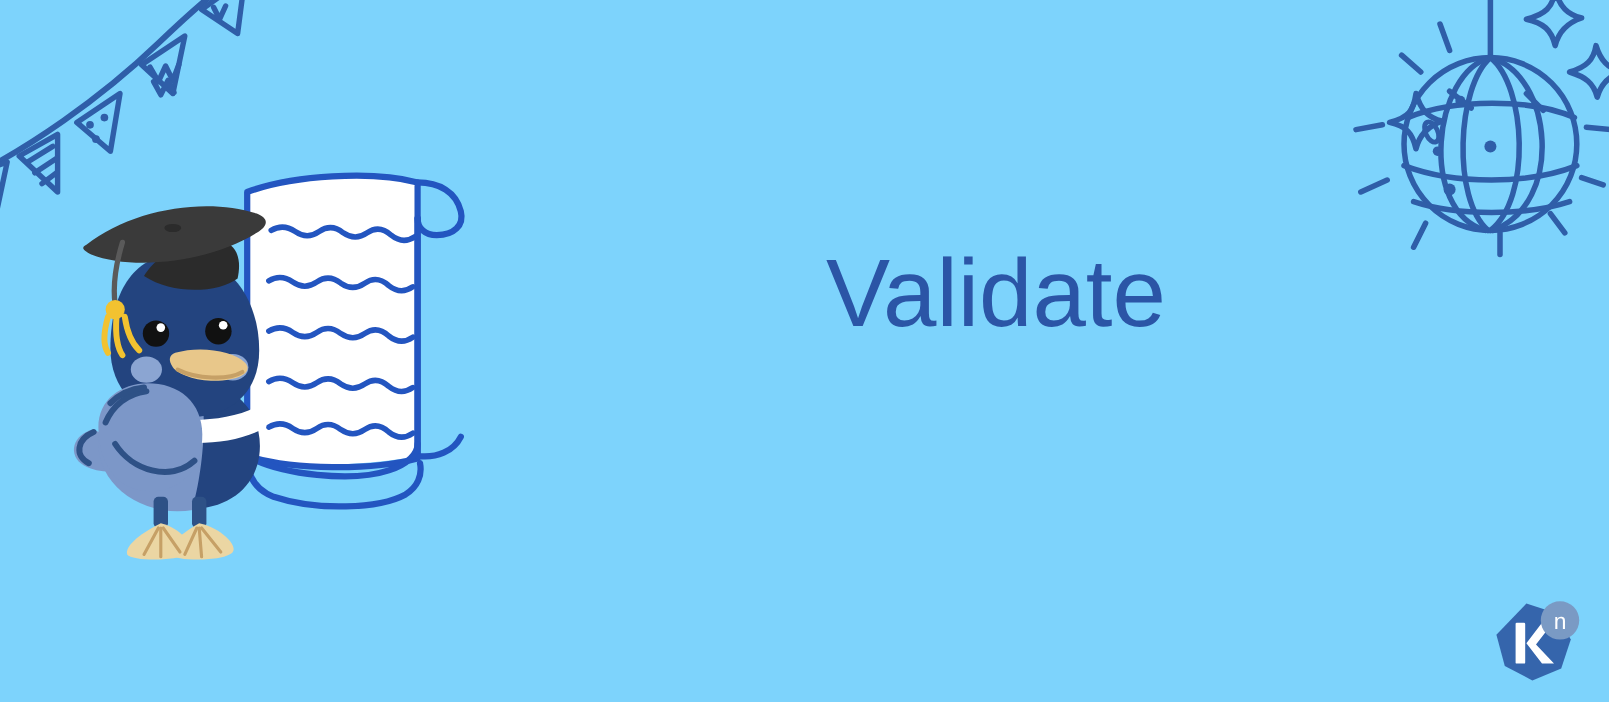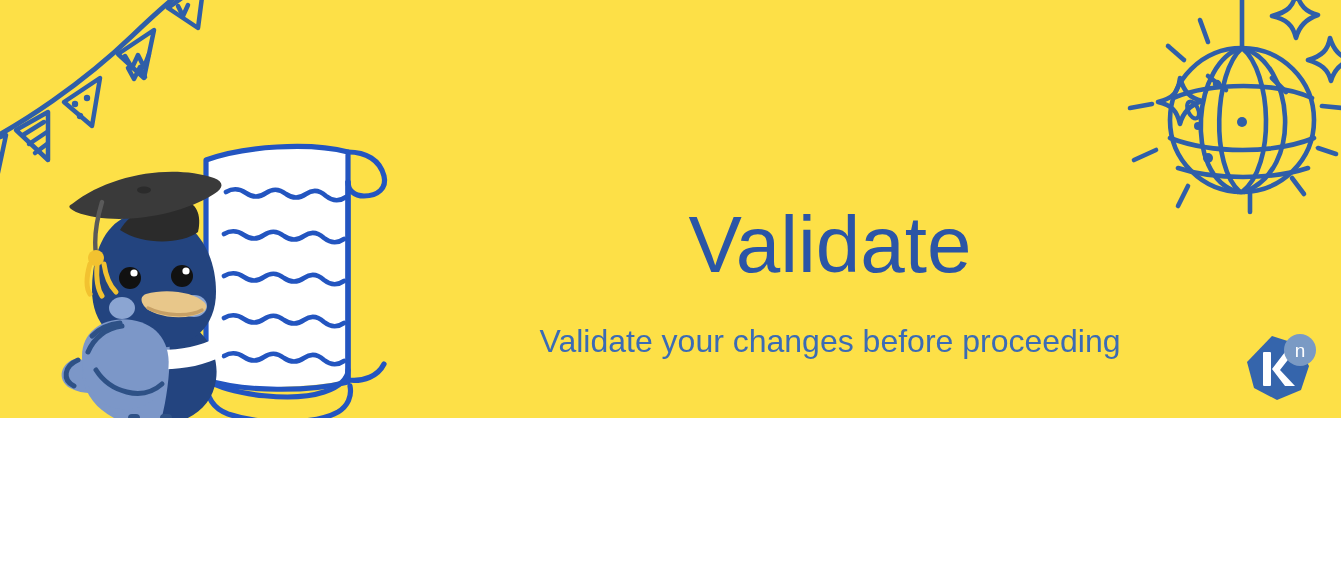--- a/index.html
+++ b/index.html
@@ -6,22 +6,22 @@
     margin: 0;
     padding: 0;
     background: #ffffff;
   }
   body {
     font-family: "Liberation Sans", sans-serif;
   }
   #stage {
     position: relative;
     width: 1341px;
-    height: 418px;
-    background: #fde047;
+    height: 585px;
+    background: #7dd3fc;
     overflow: hidden;
   }
 
   
   .doodle-bunting {
     position: absolute;
     left: -8px;
     top: -6px;
     width: 230px;
     height: 190px;
@@ -249,21 +249,20 @@
           <path d="M42,134 C 38,148 38,158 42,164" fill="none" stroke="#F2C230" stroke-width="5" stroke-linecap="round"></path>
           <path d="M49,135 C 48,150 50,160 54,166" fill="none" stroke="#F2C230" stroke-width="5" stroke-linecap="round"></path>
           <path d="M56,134 C 58,148 62,156 68,162" fill="none" stroke="#F2C230" stroke-width="5" stroke-linecap="round"></path>
         </g>
       </g>
     </svg>
   </div>
 
   <div class="text-block">
     <h1 class="hero-title">Validate</h1>
-    <p class="hero-subtitle">Validate your changes before proceeding</p>
   </div>
 
   <div class="brand-logo">
     <svg viewBox="0 0 82 80" width="82" height="80" aria-hidden="true">
 
       <polygon points="31,6 56,14 68,36 60,60 36,70 13,58 6,32" fill="#3565AC"></polygon>
 
       <g fill="#FFFFFF">
         <rect x="22" y="22" width="8" height="34" rx="1"></rect>
         <polygon points="31,39 44,22 53,22 39,40 54,56 44,56"></polygon>

